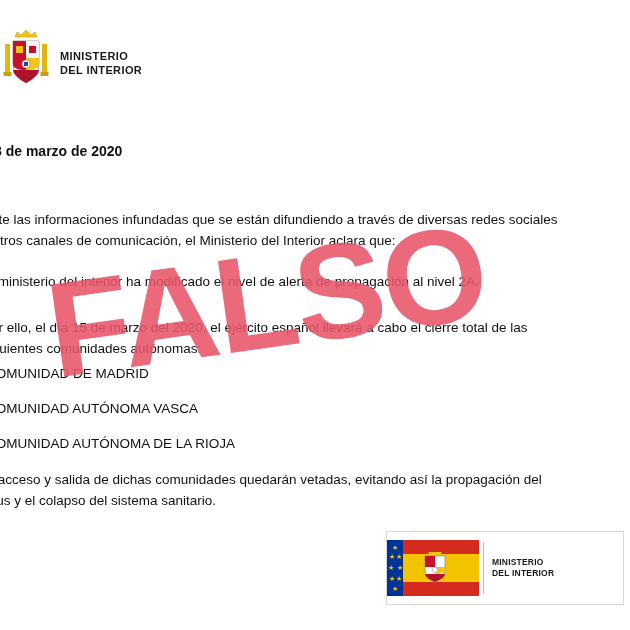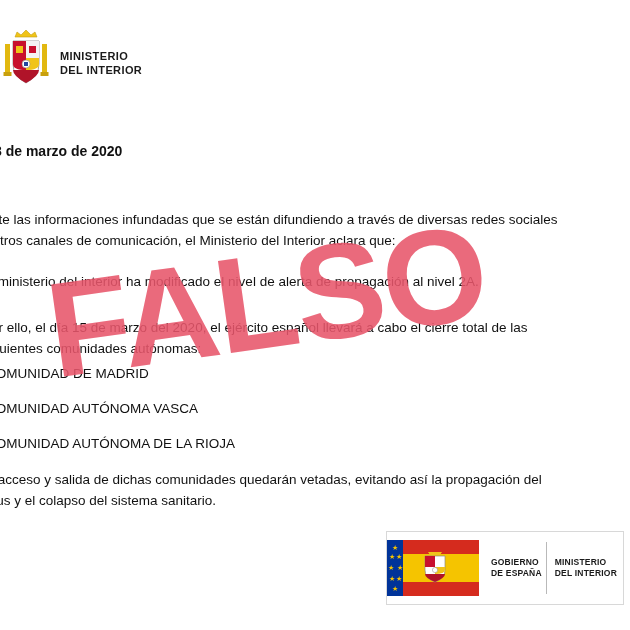--- a/index.html
+++ b/index.html
@@ -272,26 +272,20 @@
         <svg width="24" height="32" viewBox="0 0 24 32" xmlns="http://www.w3.org/2000/svg">
           <path d="M2 4 H22 V18 Q22 26 12 30 Q2 26 2 18 Z" fill="#ffffff" stroke="#8a8a8a" stroke-width="0.7"></path>
           <path d="M2 4 H12 V15 H2 Z" fill="#c8102e"></path>
           <path d="M12 15 H22 V18 Q22 22 12 22 Z" fill="#f0c419"></path>
           <path d="M2 22 H22 Q22 26 12 30 Q2 26 2 22 Z" fill="#b01329"></path>
           <circle cx="12" cy="18" r="2.6" fill="#ffffff" stroke="#8a8a8a" stroke-width="0.5"></circle>
           <path d="M5 0 h14 l-2 3 h-10 z" fill="#f0c419"></path>
         </svg>
       </div>
     </div>
-    <div class="gov-text">
-      <div class="gov-text-inner">
-        <div>GOBIERNO</div>
-        <div>DE ESPAÑA</div>
-      </div>
-    </div>
     <div class="gov-divider"></div>
     <div class="gov-text2">
       <div class="gov-text2-inner">
         <div>MINISTERIO</div>
         <div>DEL INTERIOR</div>
       </div>
     </div>
   </div>
 
 </div>

